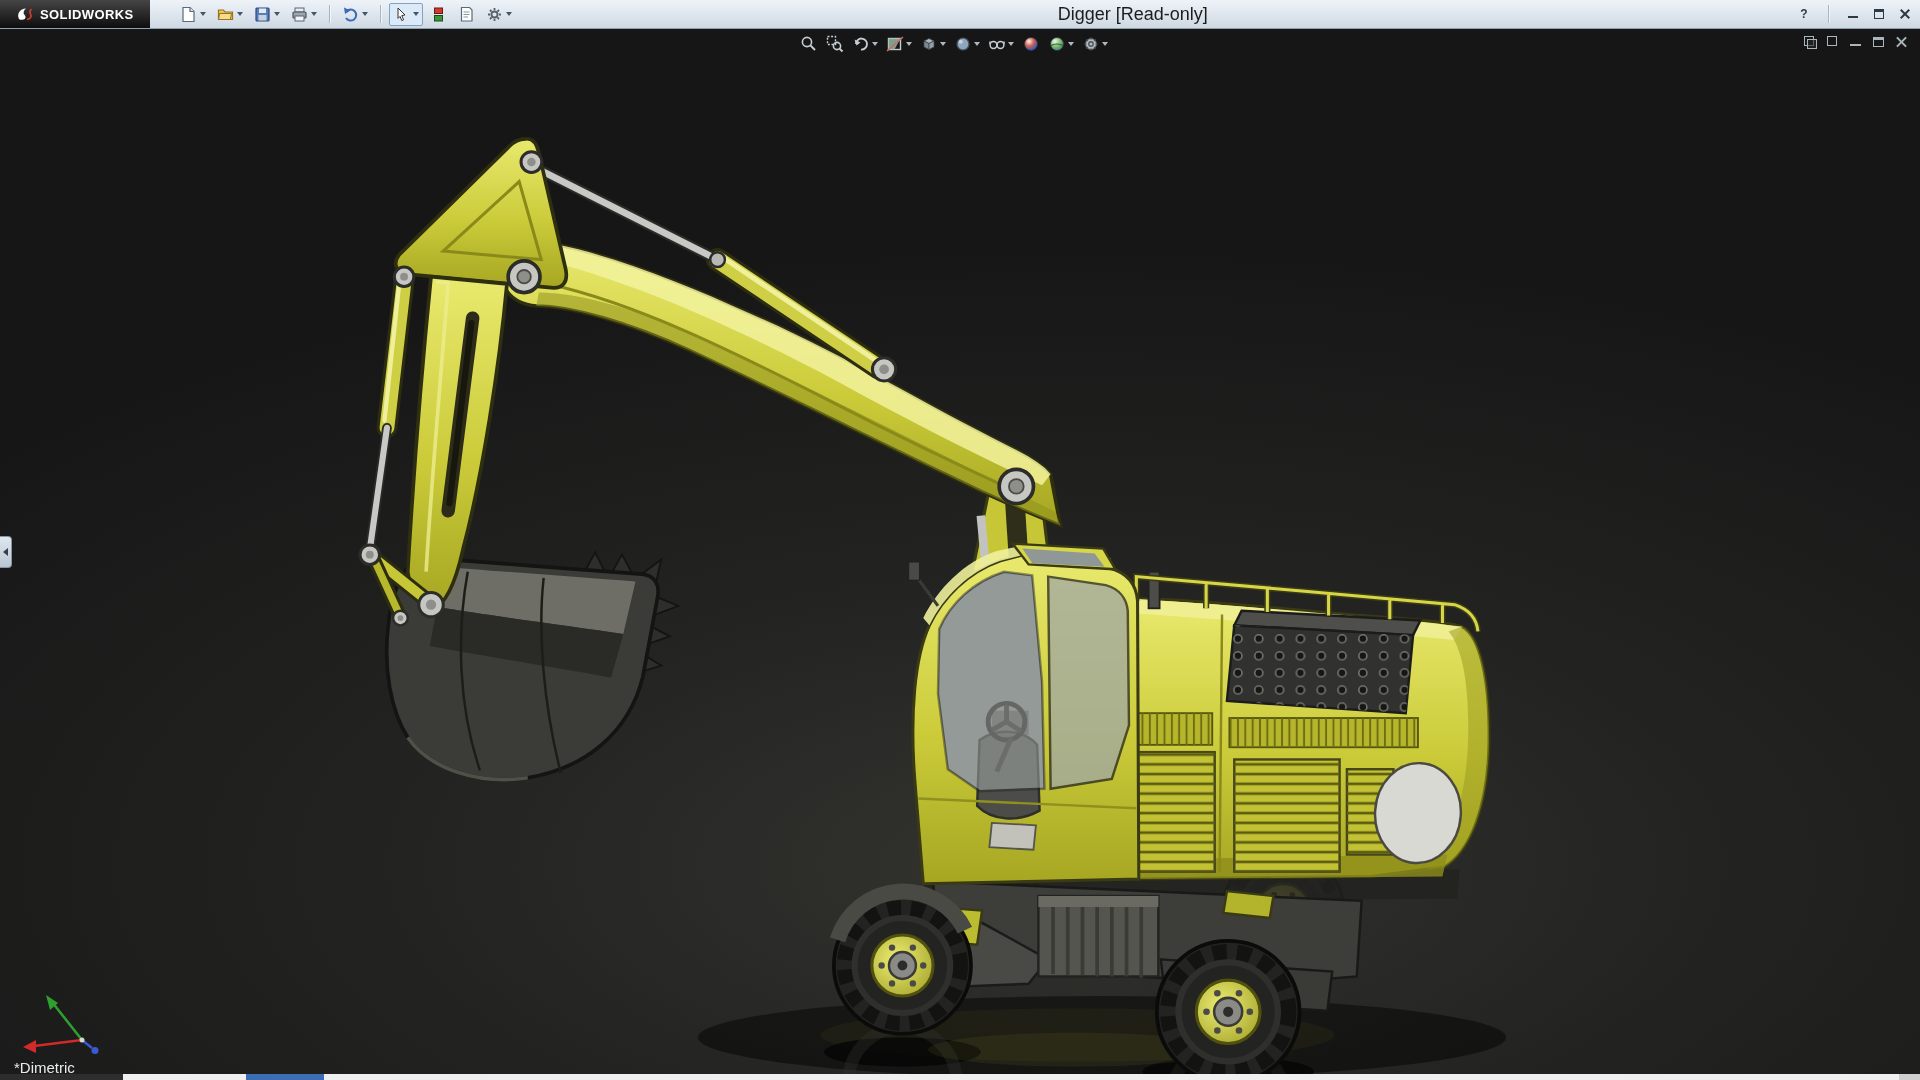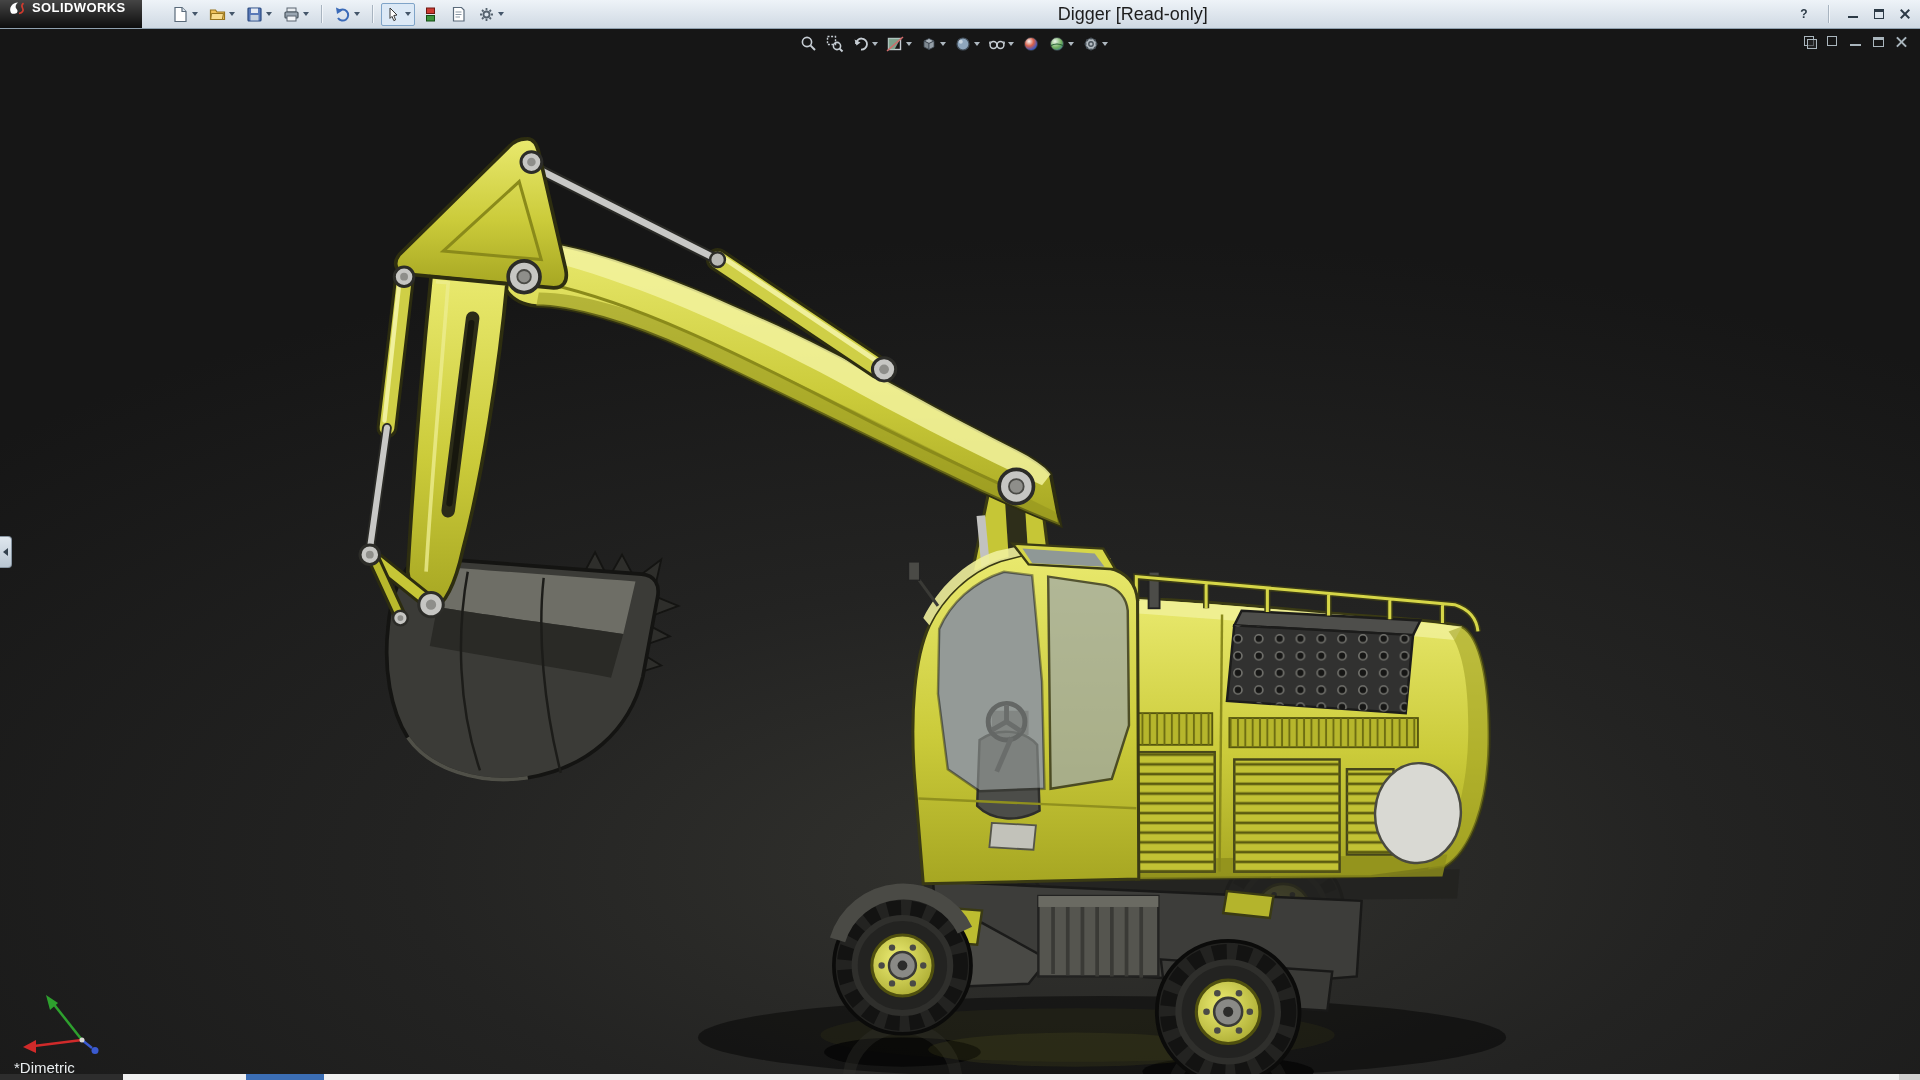--- a/index.html
+++ b/index.html
@@ -3,21 +3,21 @@
 <meta charset="utf-8">
 <style>
   html,body{margin:0;padding:0;background:#000;}
   body{width:1920px;height:1080px;overflow:hidden;position:relative;
        font-family:"Liberation Sans",sans-serif;-webkit-font-smoothing:antialiased;}
 
   
   .titlebar{position:absolute;top:0;left:0;right:0;height:28px;
     background:linear-gradient(#eef3f8,#cfd9e3);border-bottom:1px solid #8fa0ae;
     display:flex;align-items:center;z-index:30;}
-  .brand{height:100%;display:flex;align-items:flex-start;gap:6px;padding:0 16px 0 8px;
+  .brand{height:100%;display:flex;align-items:center;gap:6px;padding:0 16px 0 16px;
     background:linear-gradient(#454545,#0d0d0d);color:#fff;font-size:13px;
     font-weight:bold;letter-spacing:.4px;}
   .brand svg{display:block;}
   .tb-group{display:flex;align-items:center;margin-left:26px;gap:3px;}
   .tb-btn{display:flex;align-items:center;gap:2px;padding:2px 3px;border:1px solid transparent;border-radius:2px;}
   .tb-btn.active{background:#dce9f6;border-color:#7fa4c8;}
   .caret{width:0;height:0;border-left:3px solid transparent;border-right:3px solid transparent;
     border-top:4px solid #44566a;margin-left:1px;}
   .caret.light{border-top-color:#aeb8c0;}
   .tb-sep{width:1px;height:18px;background:#a8b4c0;margin:0 5px;box-shadow:1px 0 0 #f2f6fa;}

